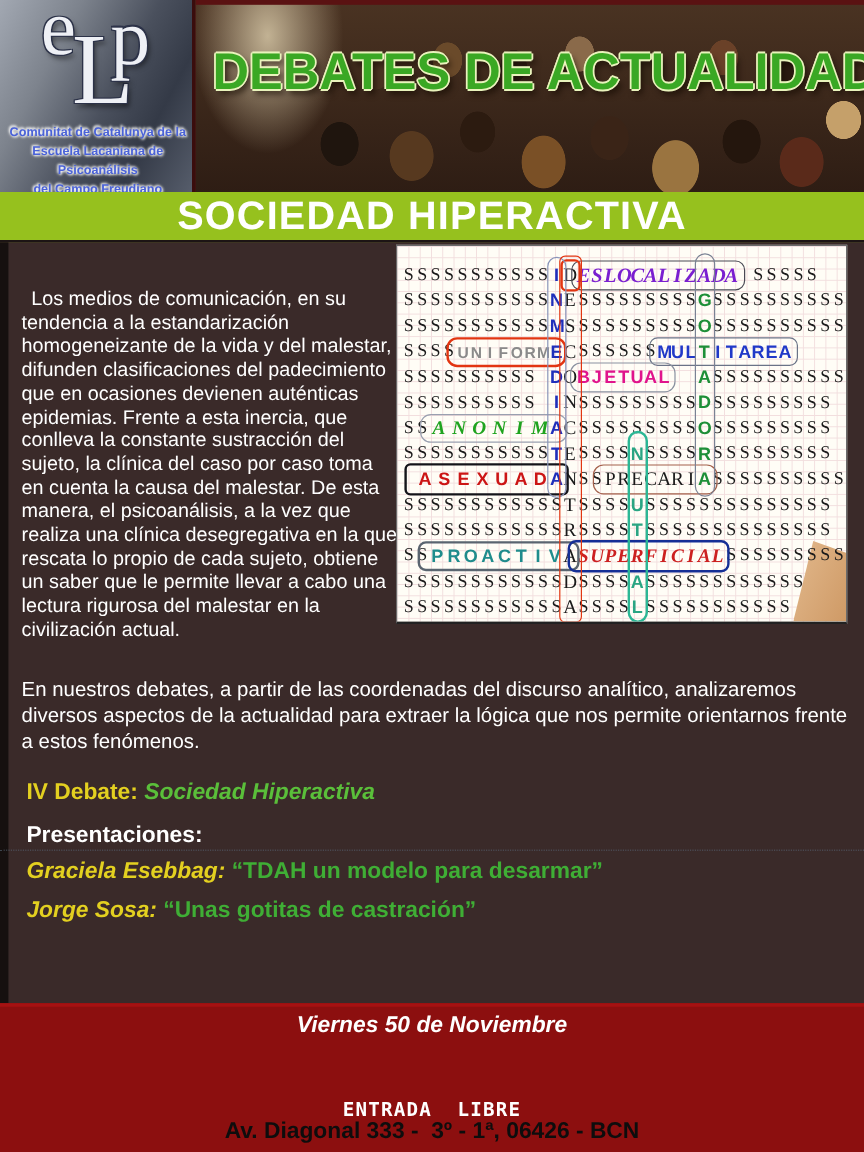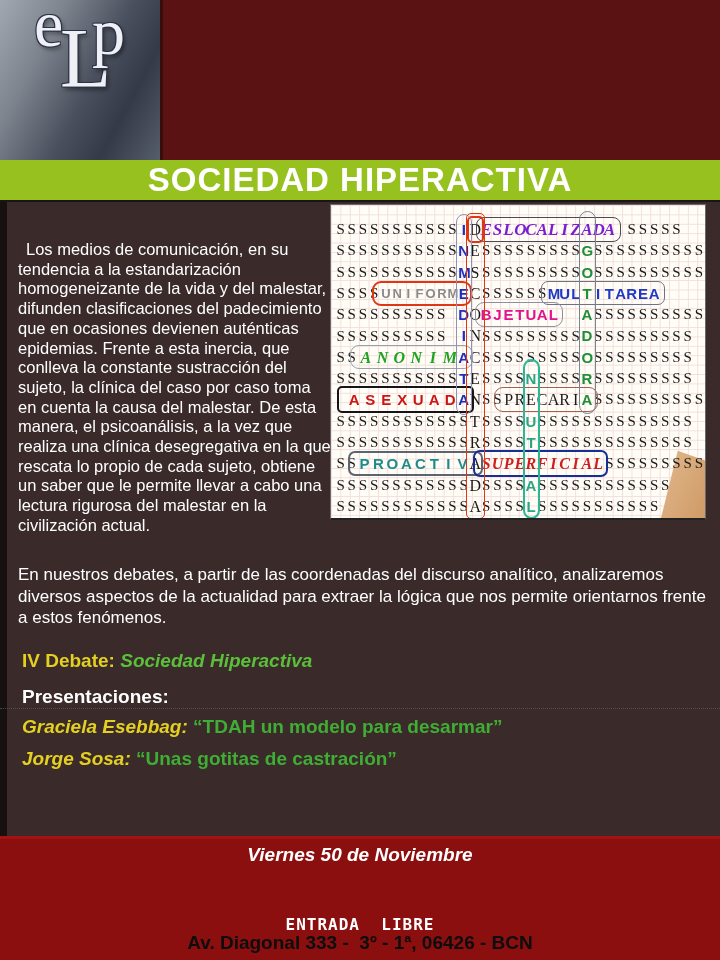--- a/index.html
+++ b/index.html
@@ -118,20 +118,28 @@
 
 <div id="page">
 
   <div id="header">
     <div id="logo-panel">
       <div id="monogram">
         <span id="mono-e">e</span>
         <span id="mono-l">L</span>
         <span id="mono-p">p</span>
       </div>
+      <div id="logo-caption">
+        <div>Comunitat de Catalunya de la</div>
+        <div>Escuela Lacaniana de Psicoanálisis</div>
+        <div>del Campo Freudiano</div>
+      </div>
+    </div>
+    <div id="photo">
+      <div id="debates-title">DEBATES DE ACTUALIDAD</div>
     </div>
   </div>
 
   <div id="banner">
     <div id="banner-title">SOCIEDAD HIPERACTIVA</div>
   </div>
 
   <div id="main">
     <div id="para1">Los medios de comunicación, en su tendencia a la estandarización homogeneizante de la vida y del malestar, difunden clasificaciones del padecimiento que en ocasiones devienen auténticas epidemias. Frente a esta inercia, que conlleva la constante sustracción del sujeto, la clínica del caso por caso toma en cuenta la causa del malestar. De esta manera, el psicoanálisis, a la vez que realiza una clínica desegregativa en la que rescata lo propio de cada sujeto, obtiene un saber que le permite llevar a cabo una lectura rigurosa del malestar en la civilización actual.</div>
 

